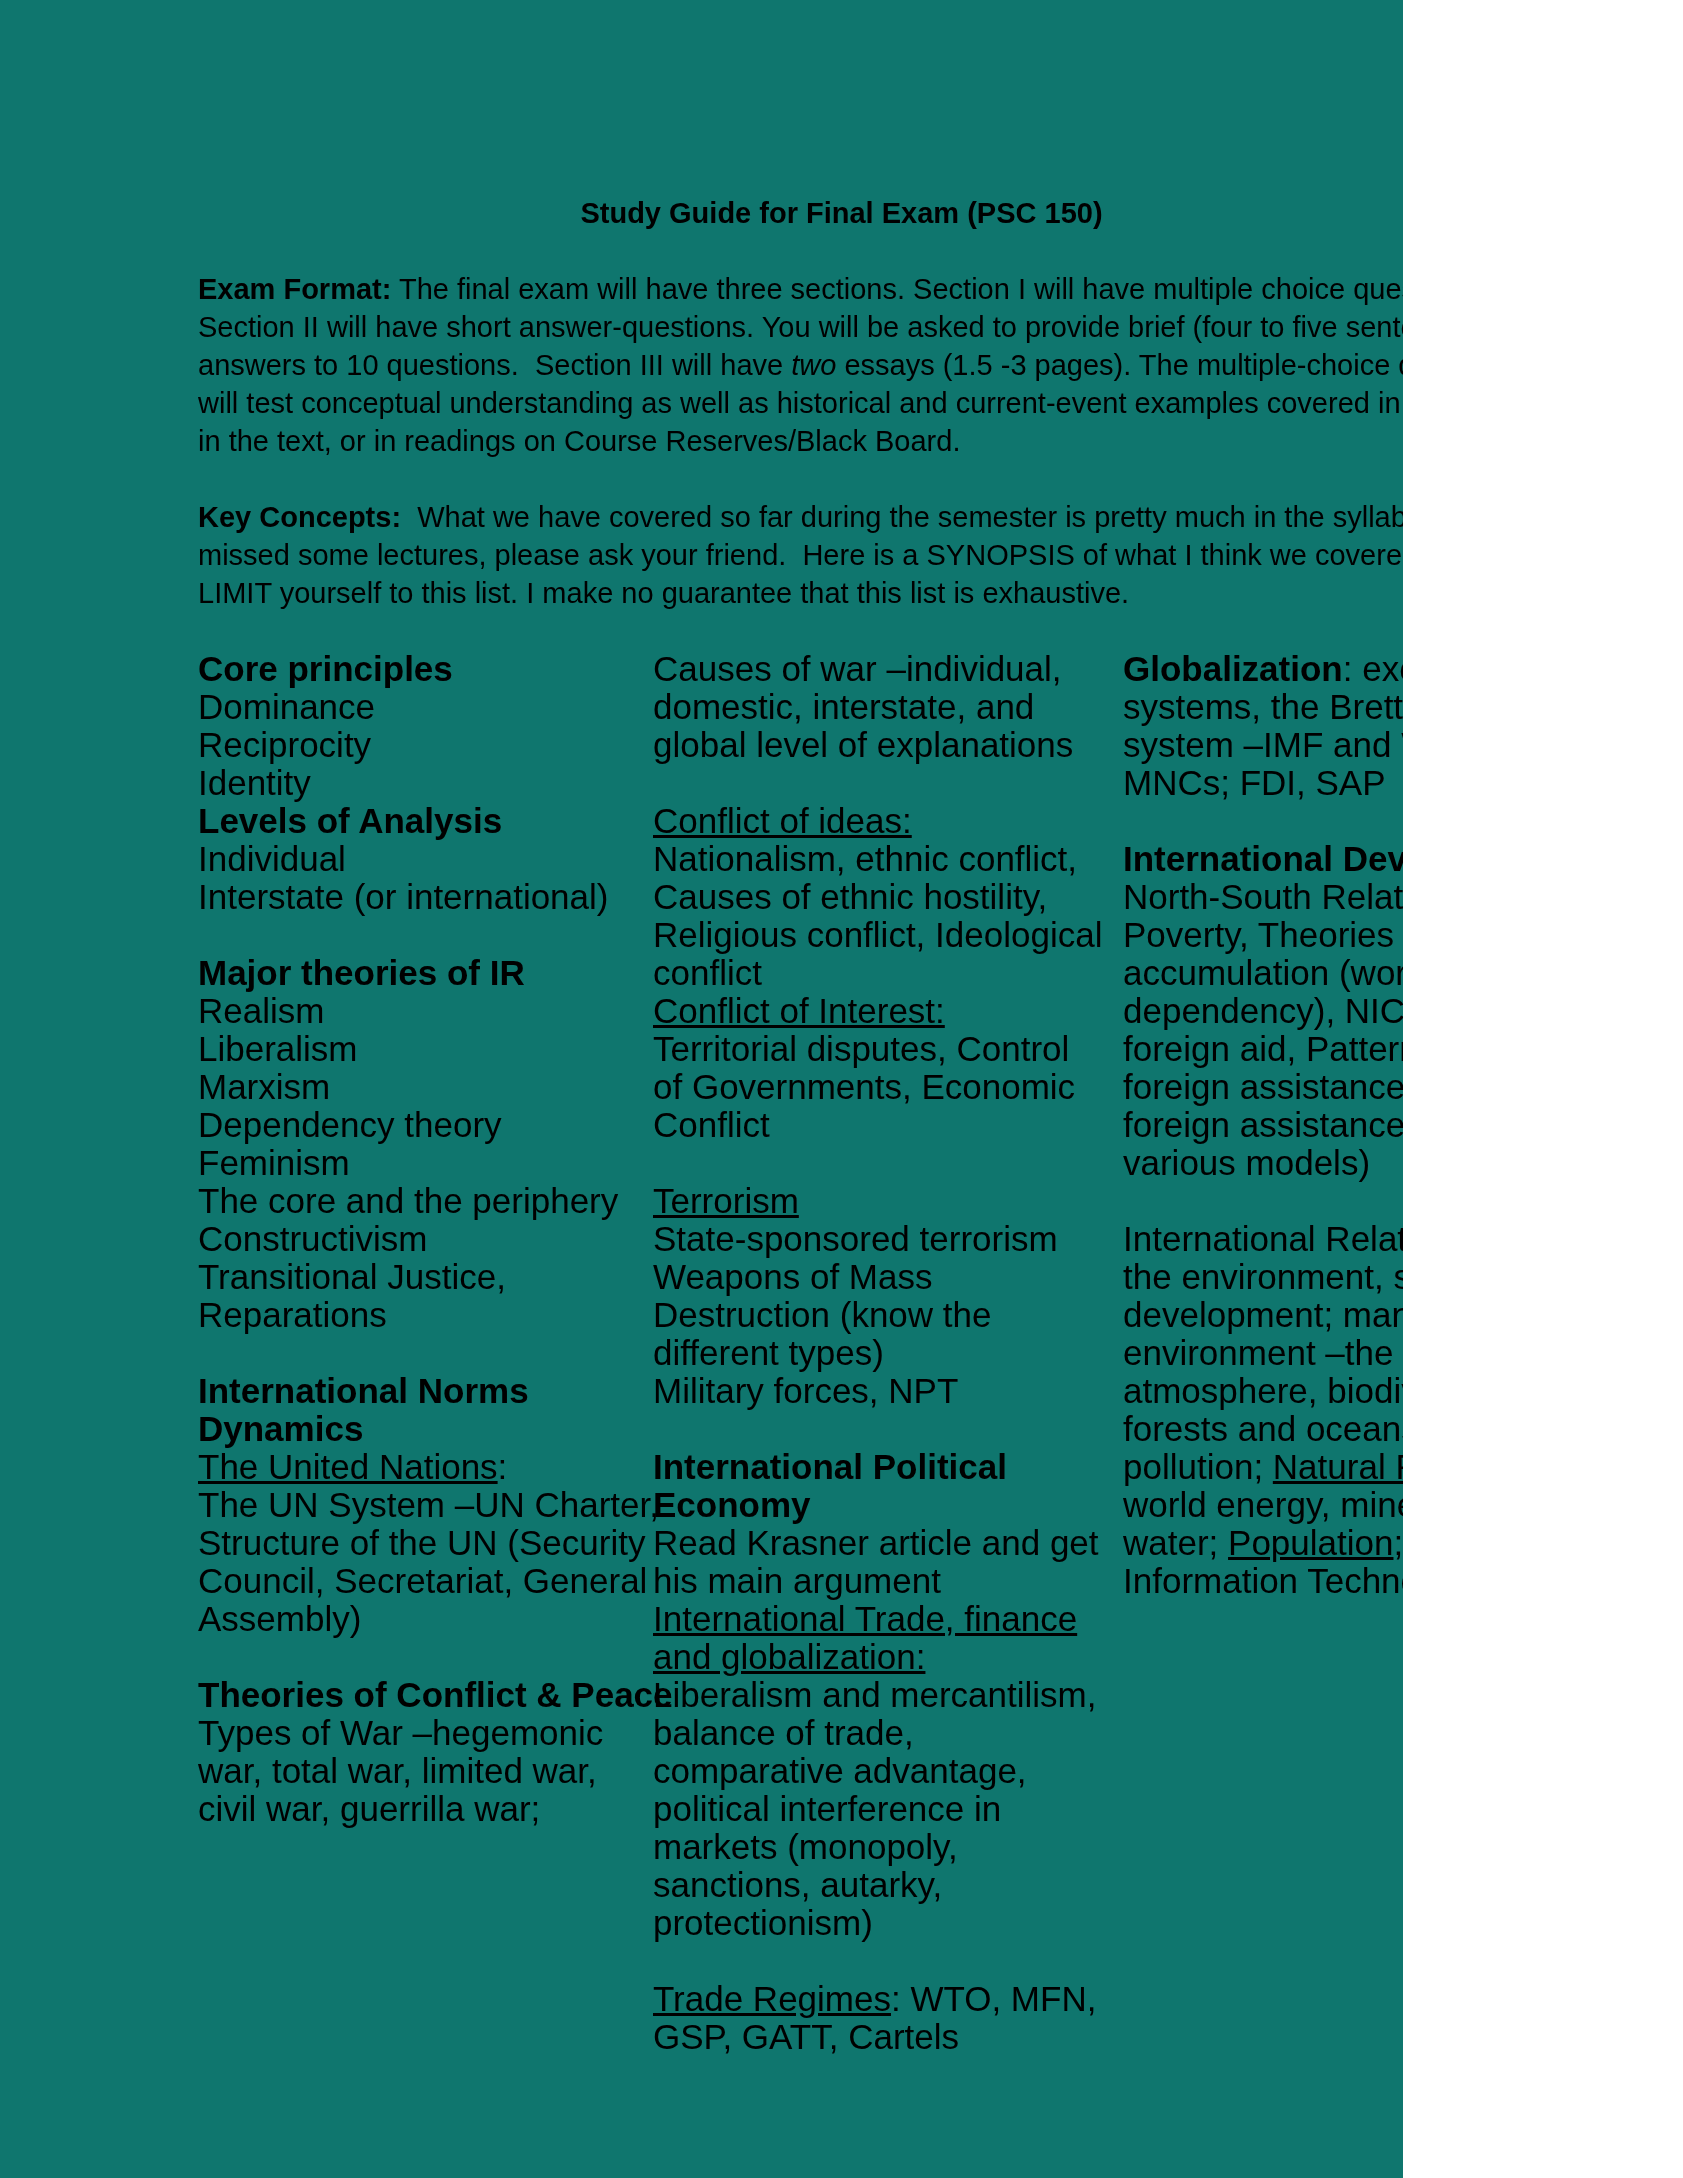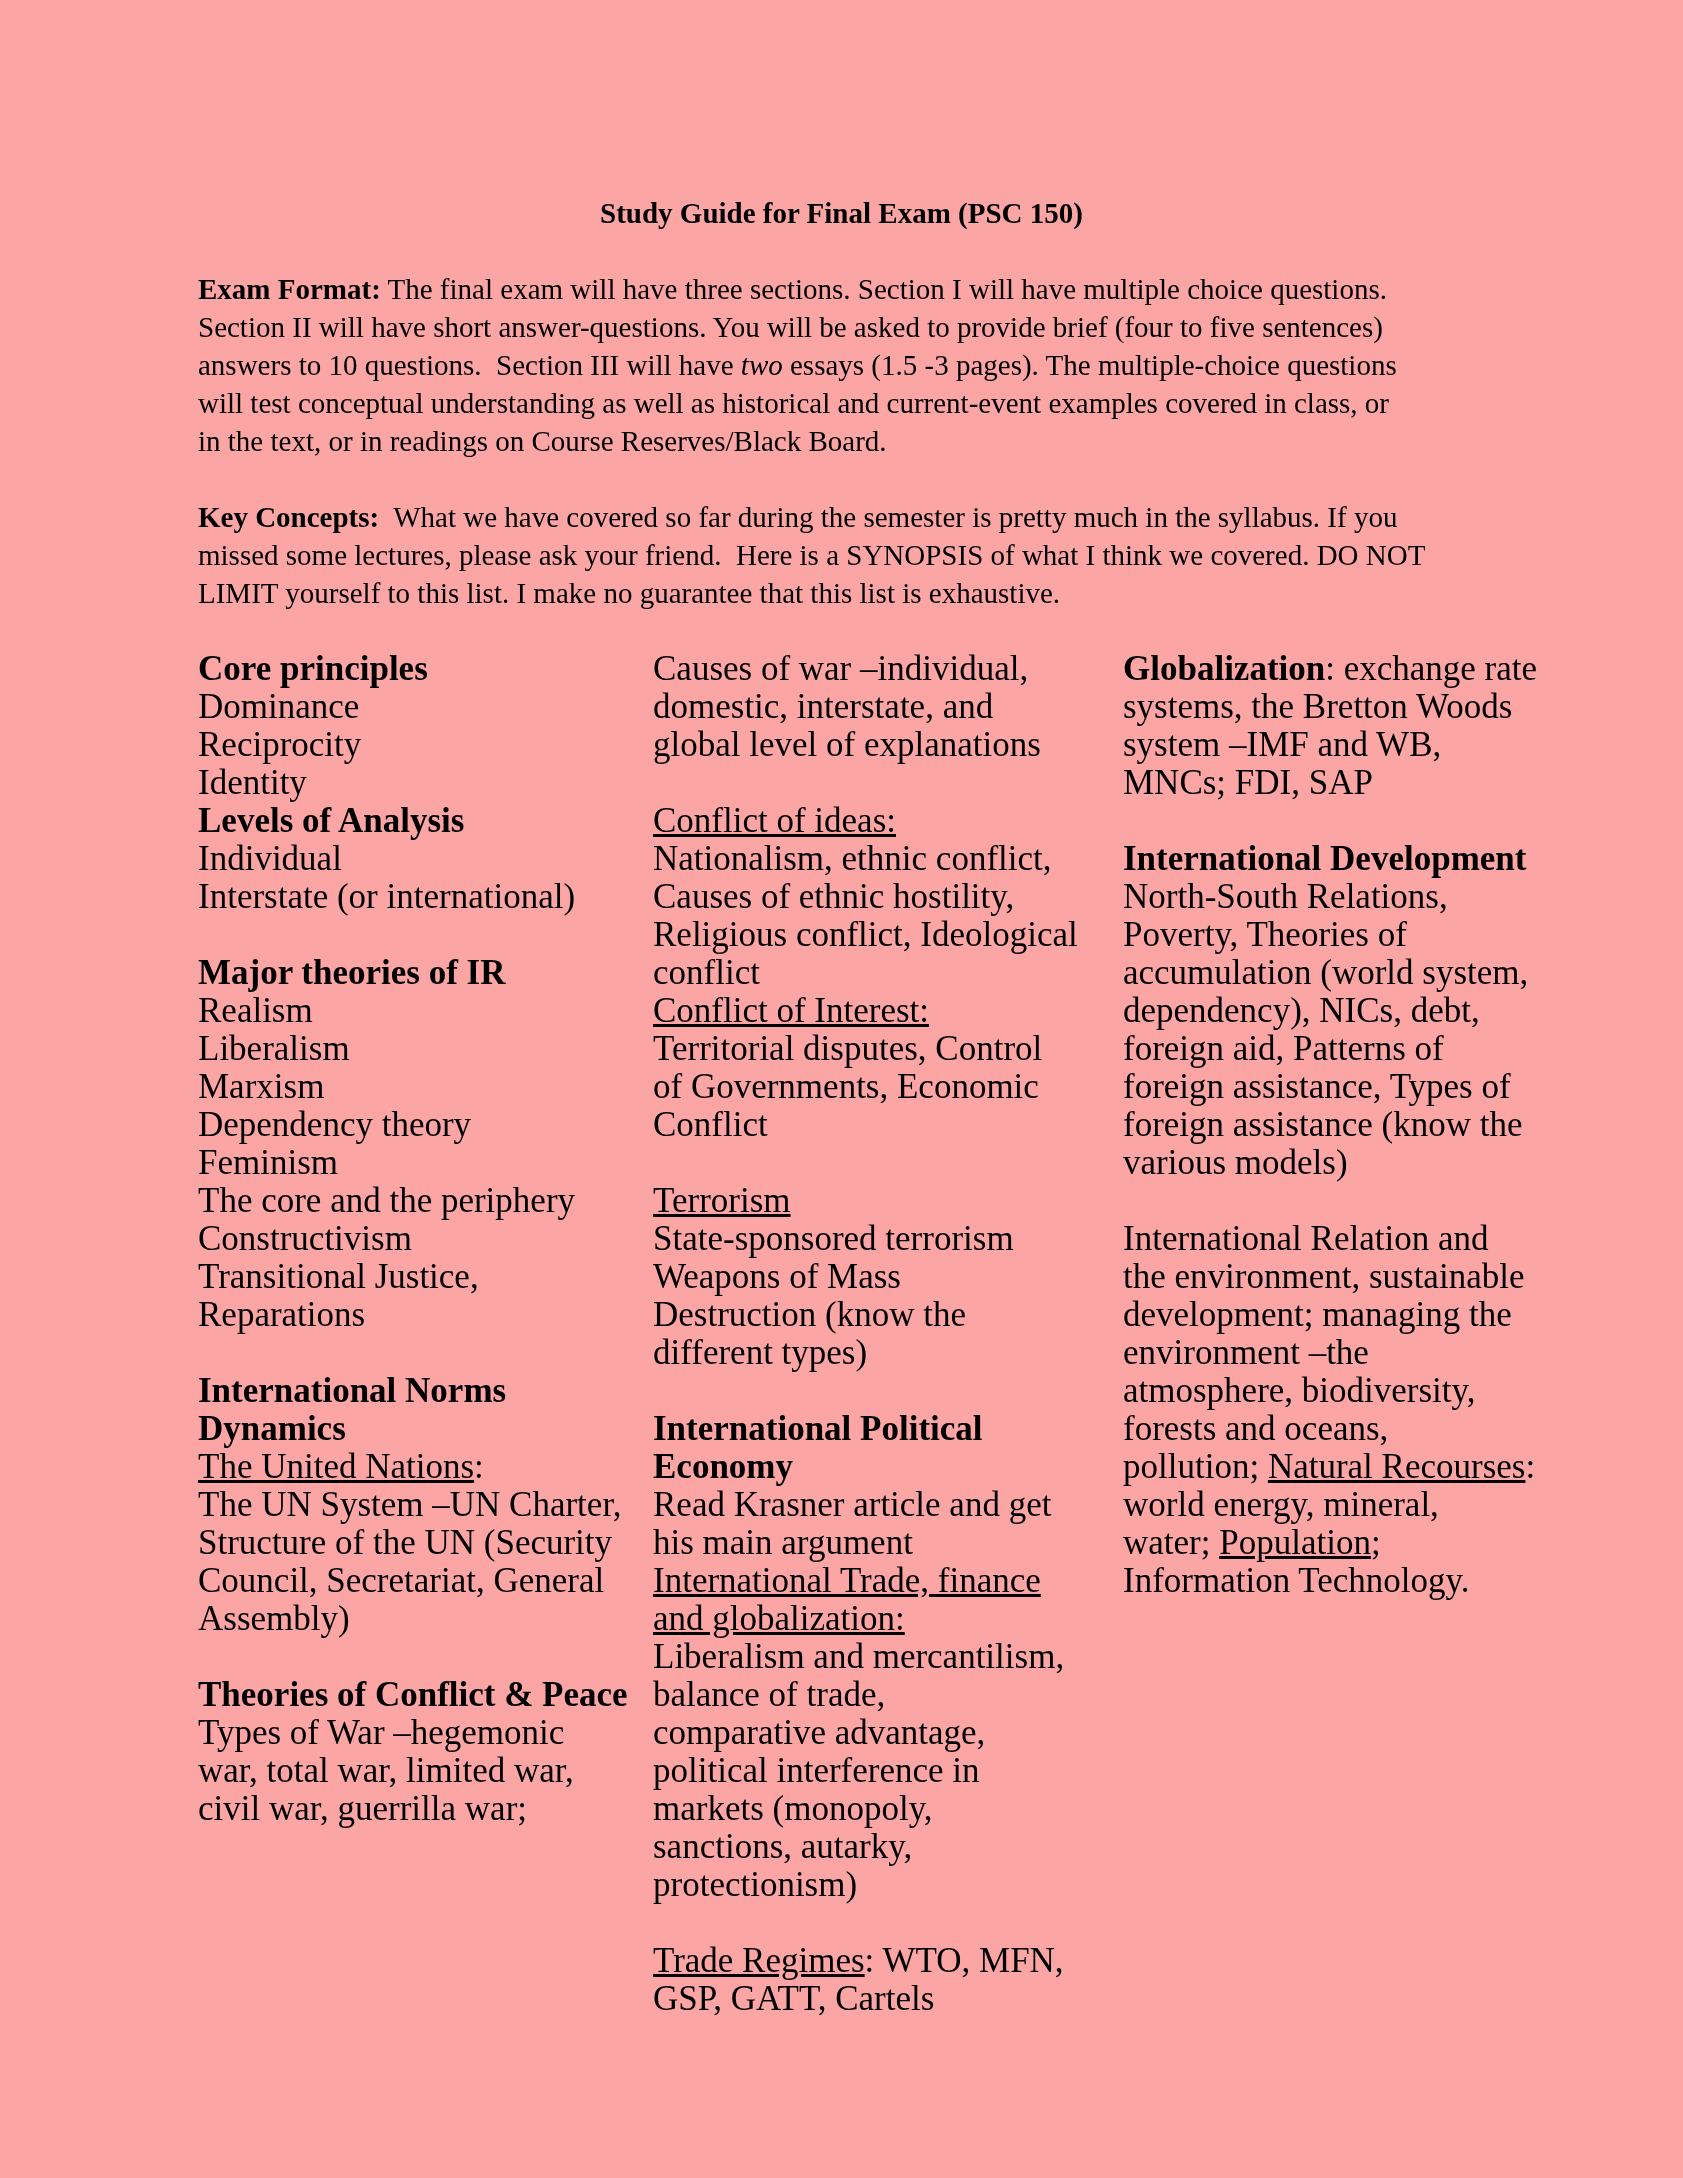--- a/index.html
+++ b/index.html
@@ -1,20 +1,20 @@
 <!DOCTYPE html>
 <html><head>
 <meta charset="utf-8">
 <style>
   html,body{margin:0;padding:0;background:#ffffff;}
   .page{
     position:relative;
-    width:1683px;height:2178px;
-    background:#fca5a5;
-    font-family:Liberation Serif, serif;
+    width:1403px;height:2178px;
+    background:#0f766e;
+    font-family:Liberation Sans, sans-serif;
     color:#000000;
     overflow:hidden;
   }
   .content{
     position:absolute;
     left:198px;top:194px;width:1287px;
   }
   .title{
     text-align:center;
     font-weight:bold;
@@ -106,20 +106,21 @@
           <div class="block"><span class="run u">Conflict of Interest:</span></div>
           <div class="block"><span class="run">Territorial disputes, Control
 of Governments, Economic
 Conflict</span></div>
           <div class="spacer"></div>
           <div class="block"><span class="run u">Terrorism</span></div>
           <div class="block"><span class="run">State-sponsored terrorism</span></div>
           <div class="block"><span class="run">Weapons of Mass
 Destruction (know the
 different types)</span></div>
+          <div class="block"><span class="run">Military forces, NPT</span></div>
           <div class="spacer"></div>
           <div class="block"><span class="run b">International Political
 Economy</span></div>
           <div class="block"><span class="run">Read Krasner article and get
 his main argument</span></div>
           <div class="block"><span class="run u">International Trade, finance
 and globalization:</span></div>
           <div class="block"><span class="run">Liberalism and mercantilism,
 balance of trade,
 comparative advantage,

